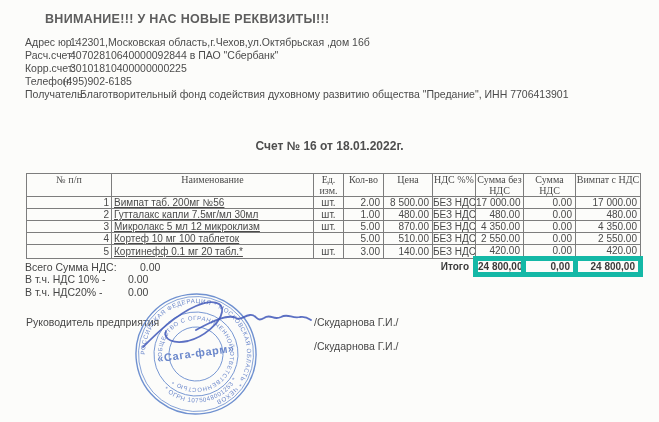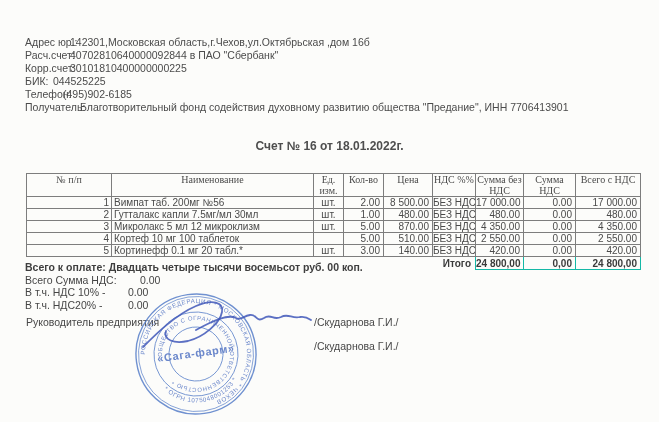--- a/index.html
+++ b/index.html
@@ -31,26 +31,26 @@
     border-collapse:collapse; table-layout:fixed;
     font-size:10px; color:#4a4a4a;
   }
   table.items th, table.items td { border:1px solid #7d7d7d; overflow:hidden; white-space:nowrap; }
   table.items th {
     font-weight:normal; text-align:center; vertical-align:top;
     line-height:10.5px; height:22px; padding-top:1px; white-space:normal;font-family:Liberation Serif, serif;
   }
   table.items td { height:12px; line-height:11px; }
   td.num { text-align:right; padding-right:2px; }
-  td.name { text-align:left; padding-left:2px; }
+  td.name { text-align:left; padding-left:2px;text-decoration:underline; }
   td.ctr { text-align:center; }
   td.amt { text-align:right; padding-right:3px; }
   tr.total-row td { border:none; height:13px; font-weight:bold; color:#3b3b3b; }
   tr.total-row td.total-label { text-align:right; padding-right:4px; }
-  tr.total-row td.sum { border:1px solid #14b8a6; text-align:right; padding-right:3px; }
+  tr.total-row td.sum { border:5px solid #14b8a6; text-align:right; padding-right:3px; }
 
   .summary { position:absolute; left:25px; top:261px; font-size:10.5px; color:#454545; }
   .summary .pay { font-weight:bold; color:#3e3e3e; height:13px; }
   .sum-line { position:relative; height:12.3px; }
   .sum-line .val { position:absolute; top:0; }
   .sv115 { left:115px; } .sv103 { left:103px; }
 
   .signatures { position:absolute; left:26px; top:316px; width:610px; font-size:10.5px; color:#474747; }
   .sig-line { position:relative; height:24px; }
   .sig-line .sig-name { position:absolute; left:288px; top:0; }
@@ -59,37 +59,34 @@
   .stamp-ring { fill:none; stroke:#5d83cb; }
   .stamp-text { fill:#5878c5; letter-spacing:.6px; }
   svg.overlay { position:absolute; left:0; top:0; pointer-events:none; }
   .pen { fill:none; stroke:#3f57b8; stroke-width:1.8; stroke-linecap:round; opacity:.85; }
 </style>
 </head>
 <body>
 
 <div id="page">
 
+  <div class="notice">ВНИМАНИЕ!!! У НАС НОВЫЕ РЕКВИЗИТЫ!!!</div>
 
   <div class="requisites">
     <div class="req-line">
       <span>Адрес юр.:</span>
       <span class="val v45">142301,Московская область,г.Чехов,ул.Октябрьская ,дом 16б</span>
     </div>
     <div class="req-line">
       <span>Расч.счет:</span>
       <span class="val v45">40702810640000092844 в ПАО "Сбербанк"</span>
     </div>
     <div class="req-line">
       <span>Корр.счет:</span>
       <span class="val v45">30101810400000000225</span>
-    </div>
-    <div class="req-line">
-      <span>БИК:</span>
-      <span class="val v28">044525225</span>
     </div>
     <div class="req-line">
       <span>Телефон:</span>
       <span class="val v38">(495)902-6185</span>
     </div>
     <div class="req-line">
       <span>Получатель:</span>
       <span class="val v55">Благотворительный фонд содействия духовному развитию общества  "Предание", ИНН 7706413901</span>
     </div>
   </div>
@@ -111,21 +108,21 @@
     <thead>
       <tr>
         <th>№ п/п</th>
         <th>Наименование</th>
         <th>Ед. изм.</th>
         <th>Кол-во</th>
         <th>Цена</th>
         <th>НДС %%</th>
         <th>Сумма без НДС</th>
         <th>Сумма НДС</th>
-        <th>Всего с НДС</th>
+        <th>Вимпат с НДС</th>
       </tr>
     </thead>
     <tbody>
       <tr>
         <td class="num">1</td>
         <td class="name">Вимпат таб. 200мг №56</td>
         <td class="ctr">шт.</td>
         <td class="amt">2.00</td>
         <td class="amt">8 500.00</td>
         <td class="ctr">БЕЗ НДС</td>
@@ -180,24 +177,20 @@
       <tr class="total-row">
         <td colspan="6" class="total-label">Итого</td>
         <td class="sum">24 800,00</td>
         <td class="sum">0,00</td>
         <td class="sum">24 800,00</td>
       </tr>
     </tbody>
   </table>
 
   <div class="summary">
-    <div class="pay">
-      <span>Всего к оплате:</span>
-      <span>Двадцать четыре тысячи восемьсот руб. 00 коп.</span>
-    </div>
     <div class="sum-line">
       <span>Всего Сумма НДС:</span>
       <span class="val sv115">0.00</span>
     </div>
     <div class="sum-line">
       <span>В т.ч. НДС 10% -</span>
       <span class="val sv103">0.00</span>
     </div>
     <div class="sum-line">
       <span>В т.ч. НДС20% -</span>

